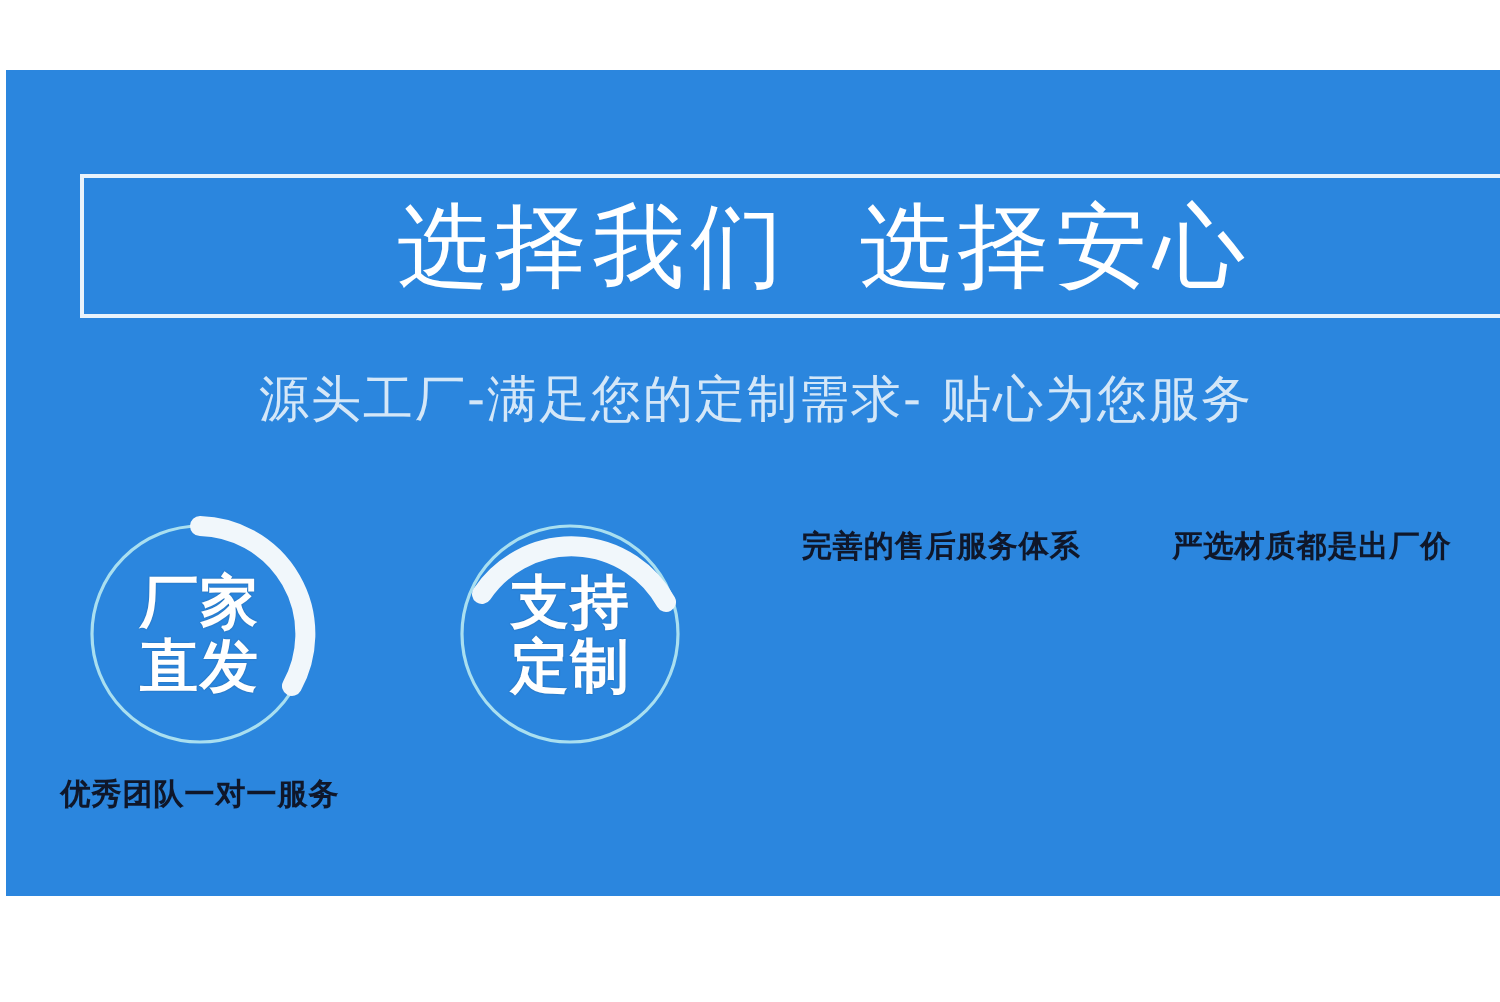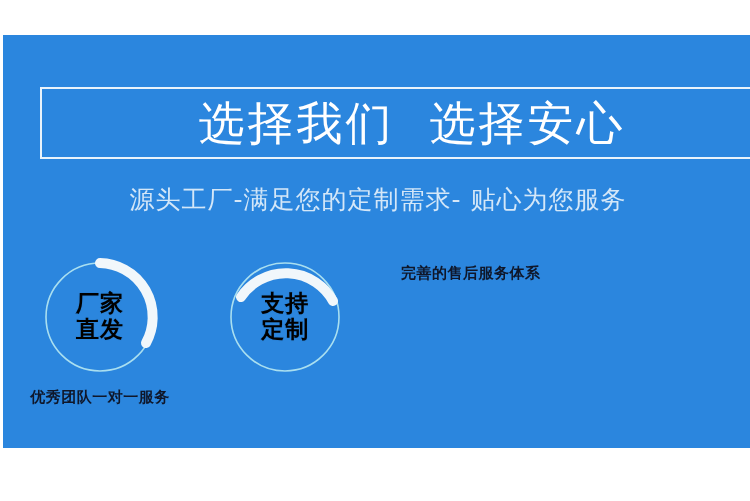--- a/index.html
+++ b/index.html
@@ -95,22 +95,22 @@
   .ring-label {
     position: absolute;
     left: 0;
     top: 0;
     width: 124px;
     height: 124px;
     display: flex;
     flex-direction: column;
     align-items: center;
     justify-content: center;
-    color: #000000;
-    font-size: 23px;
+    color: #ffffff;
+    font-size: 29px;
     font-weight: 700;
     line-height: 1.12;
     letter-spacing: 1px;
     text-shadow: 0 0 1px rgba(0,0,0,0.25);
   }
   .ring-label span { display: block; }
   .caption {
     margin-top: 9px;
     color: #0f172a;
     font-size: 15px;
@@ -158,16 +158,17 @@
           <span>定制</span>
         </div>
       </div>
     </div>
 
     <div class="feature">
       <div class="caption">完善的售后服务体系</div>
     </div>
 
     <div class="feature">
+      <div class="caption">严选材质都是出厂价</div>
     </div>
 
   </div>
 </div>
 
 </body></html>

